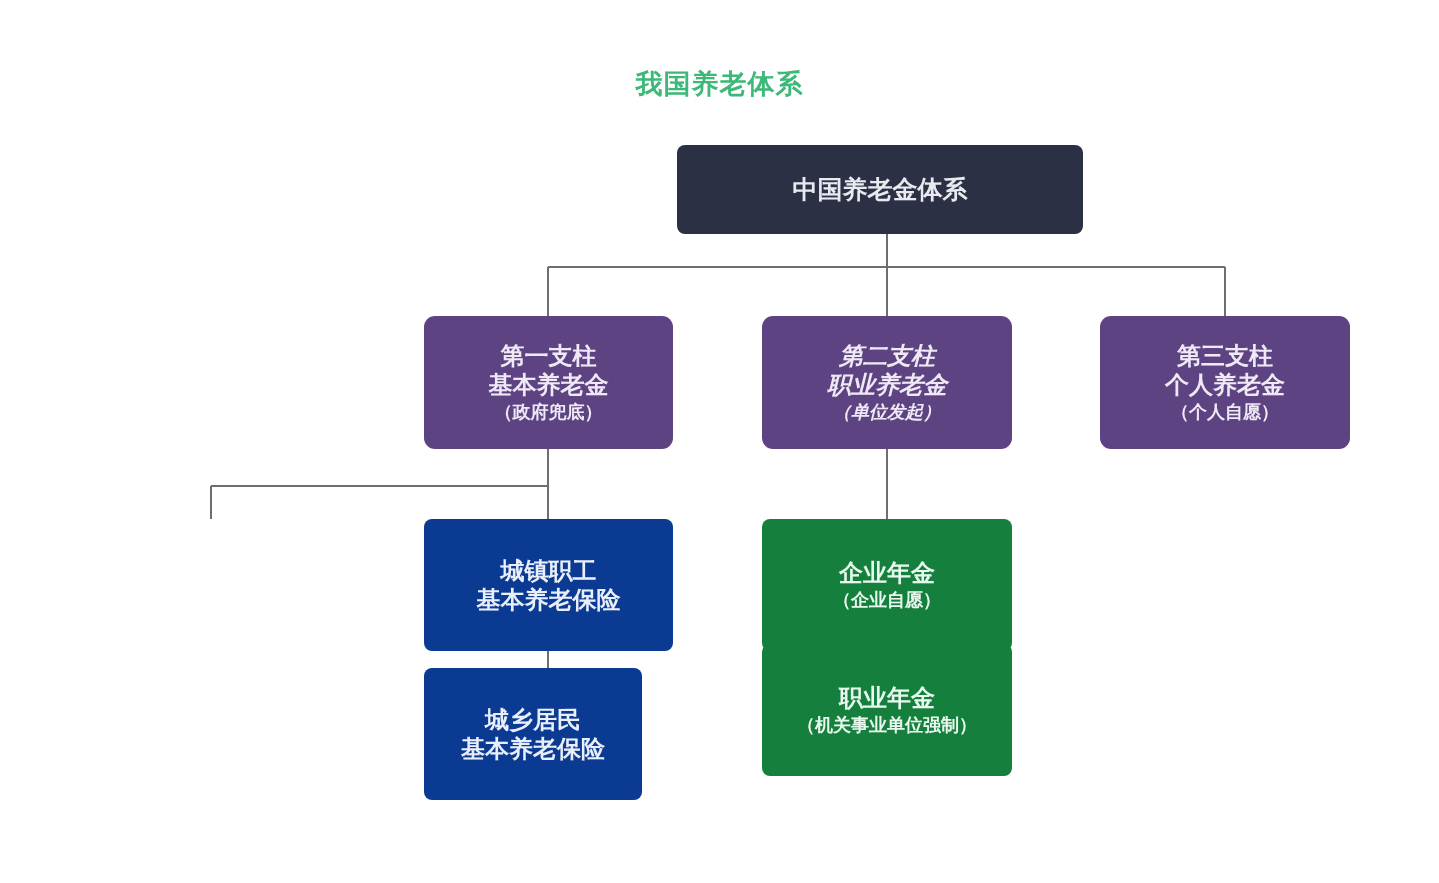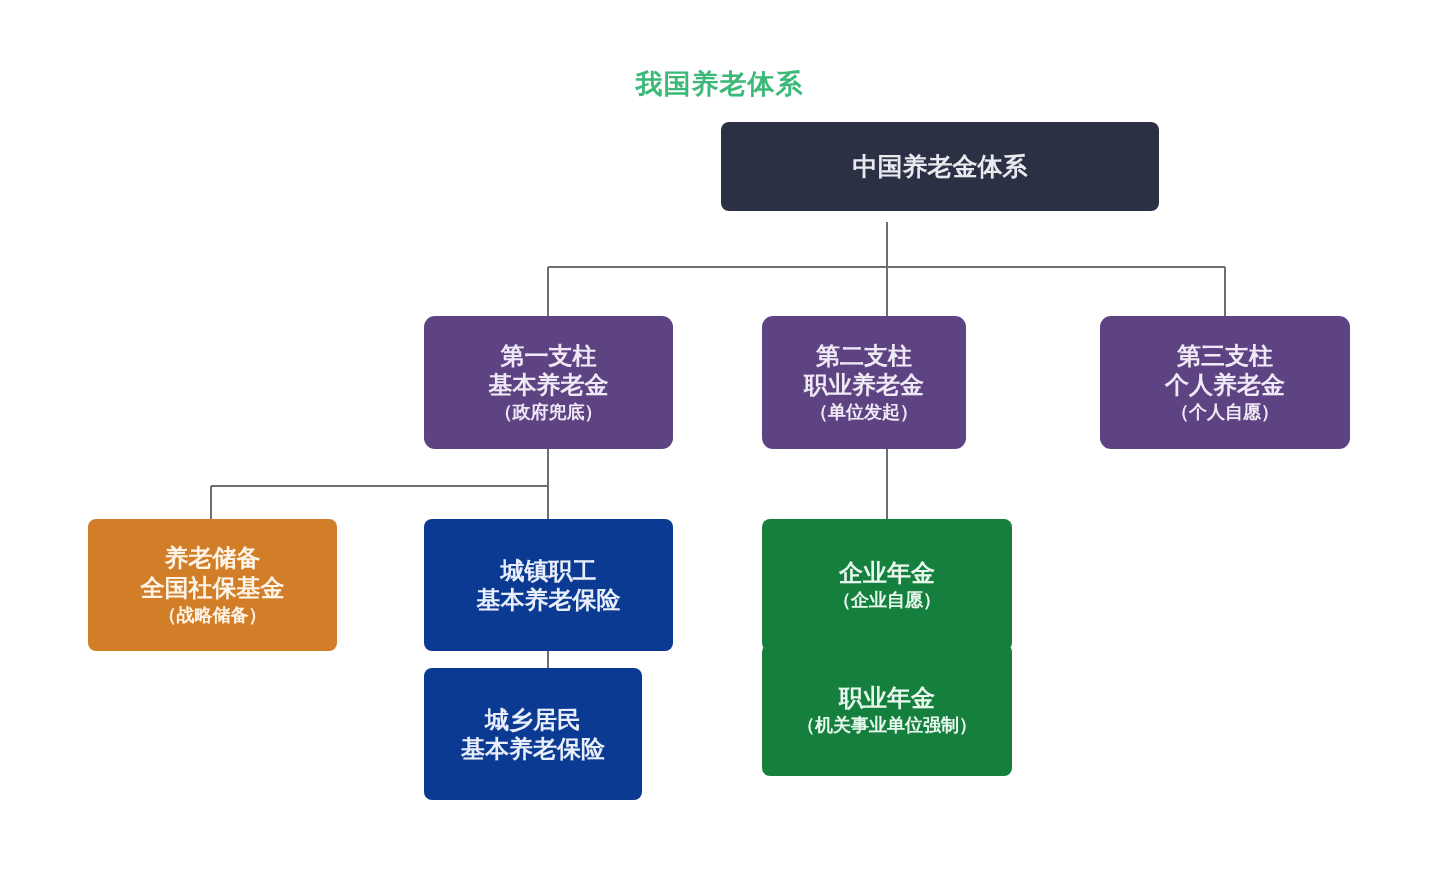--- a/index.html
+++ b/index.html
@@ -108,47 +108,42 @@
       <path d="M548,486 L548,519"></path>
 
       <path d="M548,651 L548,668"></path>
 
       <path d="M887,449 L887,519"></path>
 
       <path d="M887,651 L887,668"></path>
     </g>
   </svg>
 
-  <div class="node node-root" style="left:677px; top:122px; width:438px; height:89px;margin-left:44px;">
+  <div class="node node-root" style="left:677px; top:145px; width:406px; height:89px;">
     <div class="line-main">中国养老金体系</div>
   </div>
 
   <div class="node node-pillar" style="left:424px; top:316px; width:249px; height:133px;">
     <div class="line-main">第一支柱</div>
     <div class="line-main">基本养老金</div>
     <div class="line-sub">（政府兜底）</div>
   </div>
 
-  <div class="node node-pillar" style="left:762px; top:316px; width:204px; height:133px;">
+  <div class="node node-pillar" style="left:762px; top:316px; width:250px; height:133px;font-style:italic;">
     <div class="line-main">第二支柱</div>
     <div class="line-main">职业养老金</div>
     <div class="line-sub">（单位发起）</div>
   </div>
 
   <div class="node node-pillar" style="left:1100px; top:316px; width:250px; height:133px;">
     <div class="line-main">第三支柱</div>
     <div class="line-main">个人养老金</div>
     <div class="line-sub">（个人自愿）</div>
   </div>
 
-  <div class="node node-fund" style="left:88px; top:519px; width:249px; height:132px;">
-    <div class="line-main">养老储备</div>
-    <div class="line-main">全国社保基金</div>
-    <div class="line-sub">（战略储备）</div>
-  </div>
 
   <div class="node node-basic" style="left:424px; top:519px; width:249px; height:132px;">
     <div class="line-main">城镇职工</div>
     <div class="line-main">基本养老保险</div>
   </div>
 
   <div class="node node-basic" style="left:424px; top:668px; width:218px; height:132px;">
     <div class="line-main">城乡居民</div>
     <div class="line-main">基本养老保险</div>
   </div>

